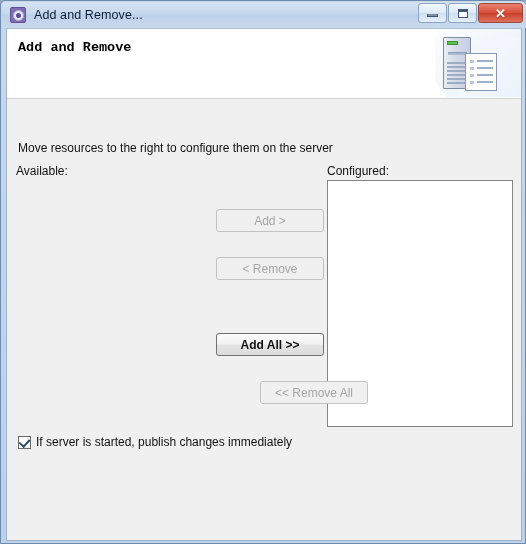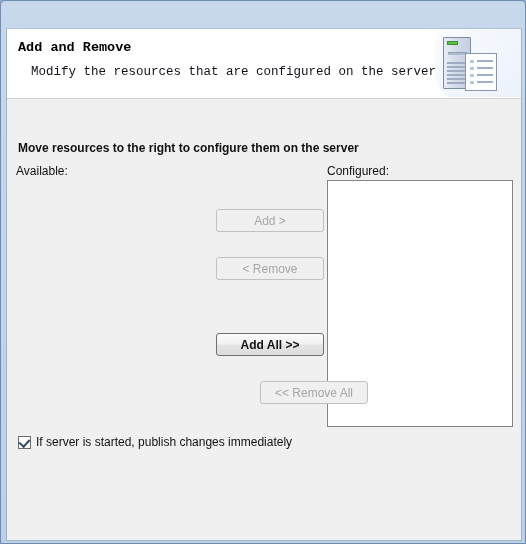--- a/index.html
+++ b/index.html
@@ -240,21 +240,20 @@
   .wiz-body {
     position: relative;
     height: 100%;
     background: #f0f0f0;
   }
   .instr {
     position: absolute;
     left: 11px; top: 42px;
     font-size: 12px;
     color: #111;
-    font-weight: bold;
   }
   .lbl-available {
     position: absolute;
     left: 9px; top: 65px;
     font-size: 12px;
     color: #111;
   }
   .lbl-configured {
     position: absolute;
     left: 320px; top: 65px;
@@ -370,26 +369,44 @@
     border: solid #2a4a66;
     border-width: 0 2px 2px 0;
     transform: rotate(42deg);
   }
 </style>
 </head>
 <body>
 
 <div class="window">
 
+  <div class="titlebar">
+    <div class="title-icon">
+      <div class="gearbox"></div>
+      <div class="gearcircle"></div>
+      <div class="gearhole"></div>
+    </div>
+    <div class="title-text">Add and Remove...</div>
+    <div class="title-buttons">
+      <div class="winbtn">
+        <div class="min-glyph"></div>
+      </div>
+      <div class="winbtn">
+        <div class="max-glyph"></div>
+      </div>
+      <div class="winbtn close">
+        <span class="x-glyph">✕</span>
+      </div>
+    </div>
+  </div>
 
   <div class="client">
 
     <div class="wiz-header">
       <div class="hdr-title">Add and Remove</div>
-      <div class="hdr-sub">Modify the resources that are configured on the server</div>
       <div class="hdr-art">
         <div class="swoosh"></div>
         <div class="swoosh2"></div>
         <div class="server-tower">
           <div class="led"></div>
           <div class="slot" style="top:14px;"></div>
           <div class="bay" style="top:24px;"></div>
           <div class="bay" style="top:28px;"></div>
           <div class="bay" style="top:32px;"></div>
           <div class="bay" style="top:36px;"></div>

